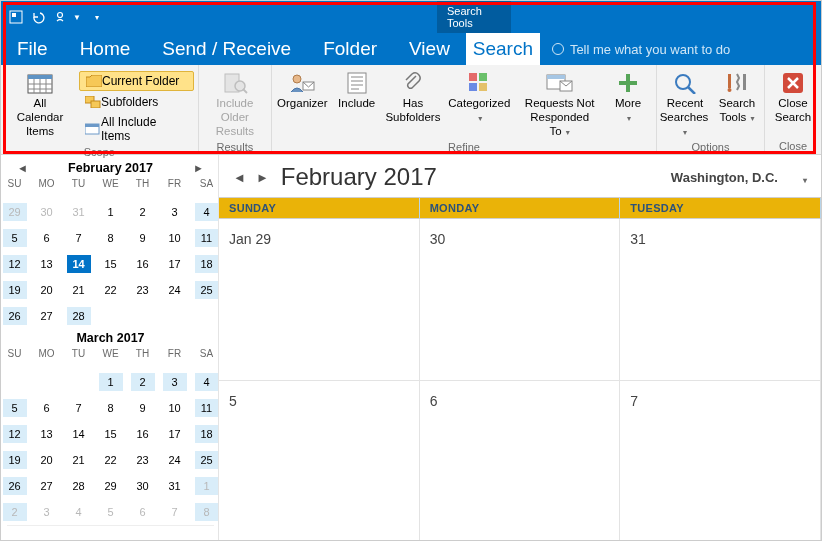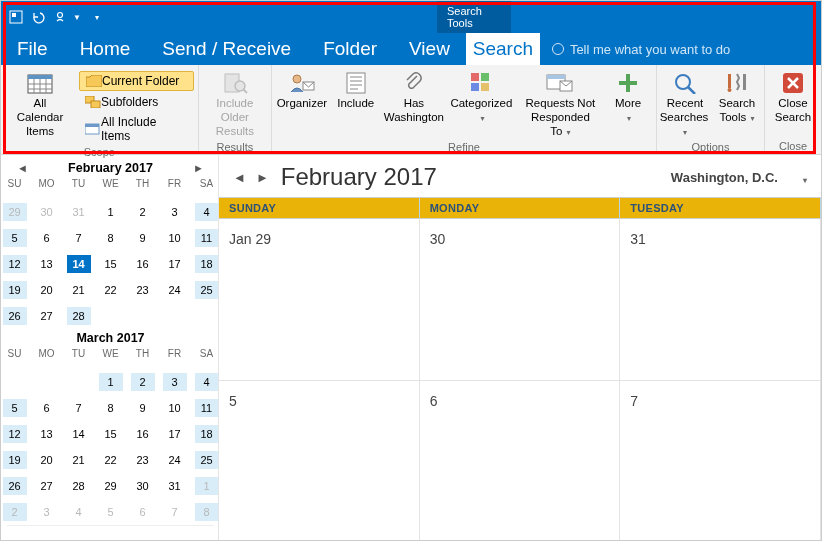--- a/index.html
+++ b/index.html
@@ -437,21 +437,21 @@
           </span>
         <span class="lbl">Include</span>
       </div>
       <div class="big-btn">
         <span class="ico">
             <svg width="22" height="22" viewBox="0 0 22 22">
               <path d="M14 4 L6 12 A3 3 0 0 0 10 16 L17 9 A5 5 0 0 0 10 2 L4 8" fill="none" stroke="#777" stroke-width="1.5"></path>
             </svg>
           </span>
         <span class="lbl">Has
-Washington</span>
+Subfolders</span>
       </div>
       <div class="big-btn">
         <span class="ico">
             <svg width="24" height="22" viewBox="0 0 24 22">
               <rect x="1" y="1" width="8" height="8" fill="#e46a6a"></rect>
               <rect x="11" y="1" width="8" height="8" fill="#6ac06a"></rect>
               <rect x="1" y="11" width="8" height="8" fill="#6a8ae4"></rect>
               <rect x="11" y="11" width="8" height="8" fill="#e4c16a"></rect>
             </svg>
           </span>

